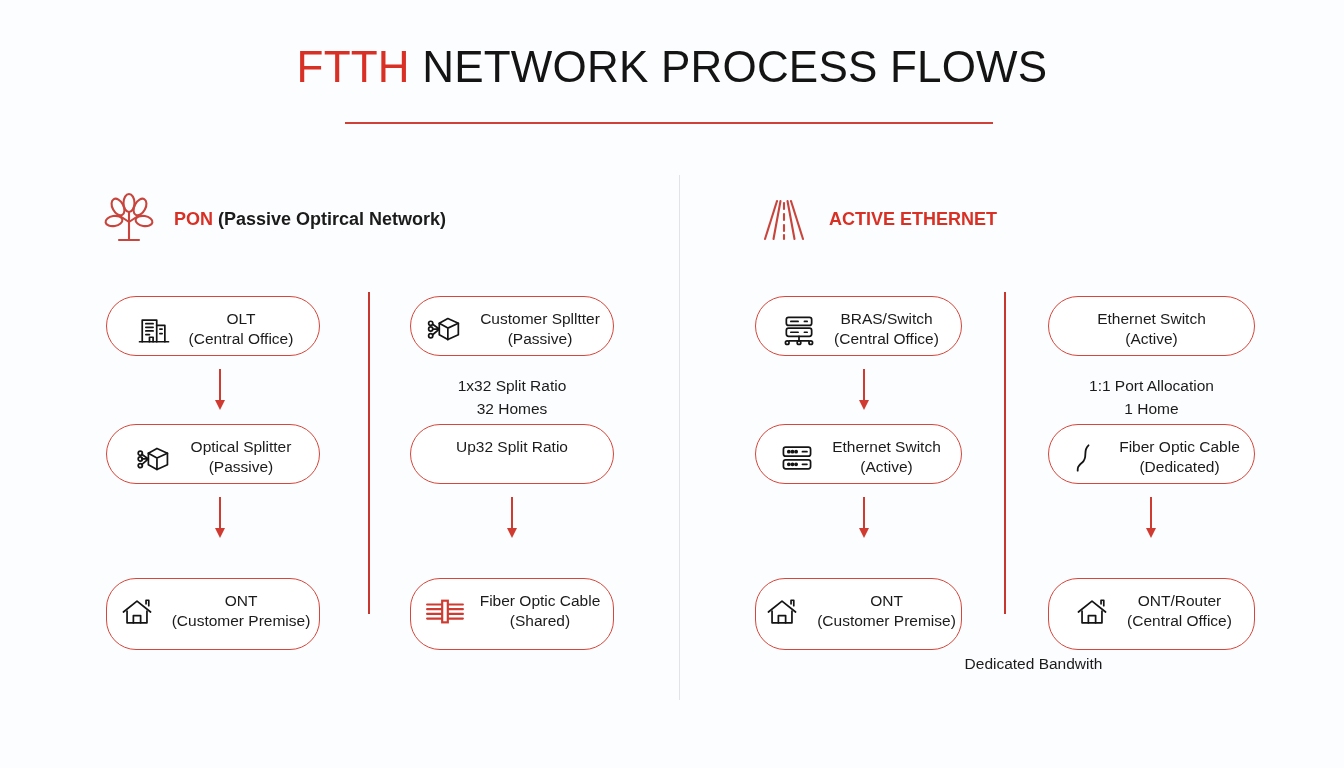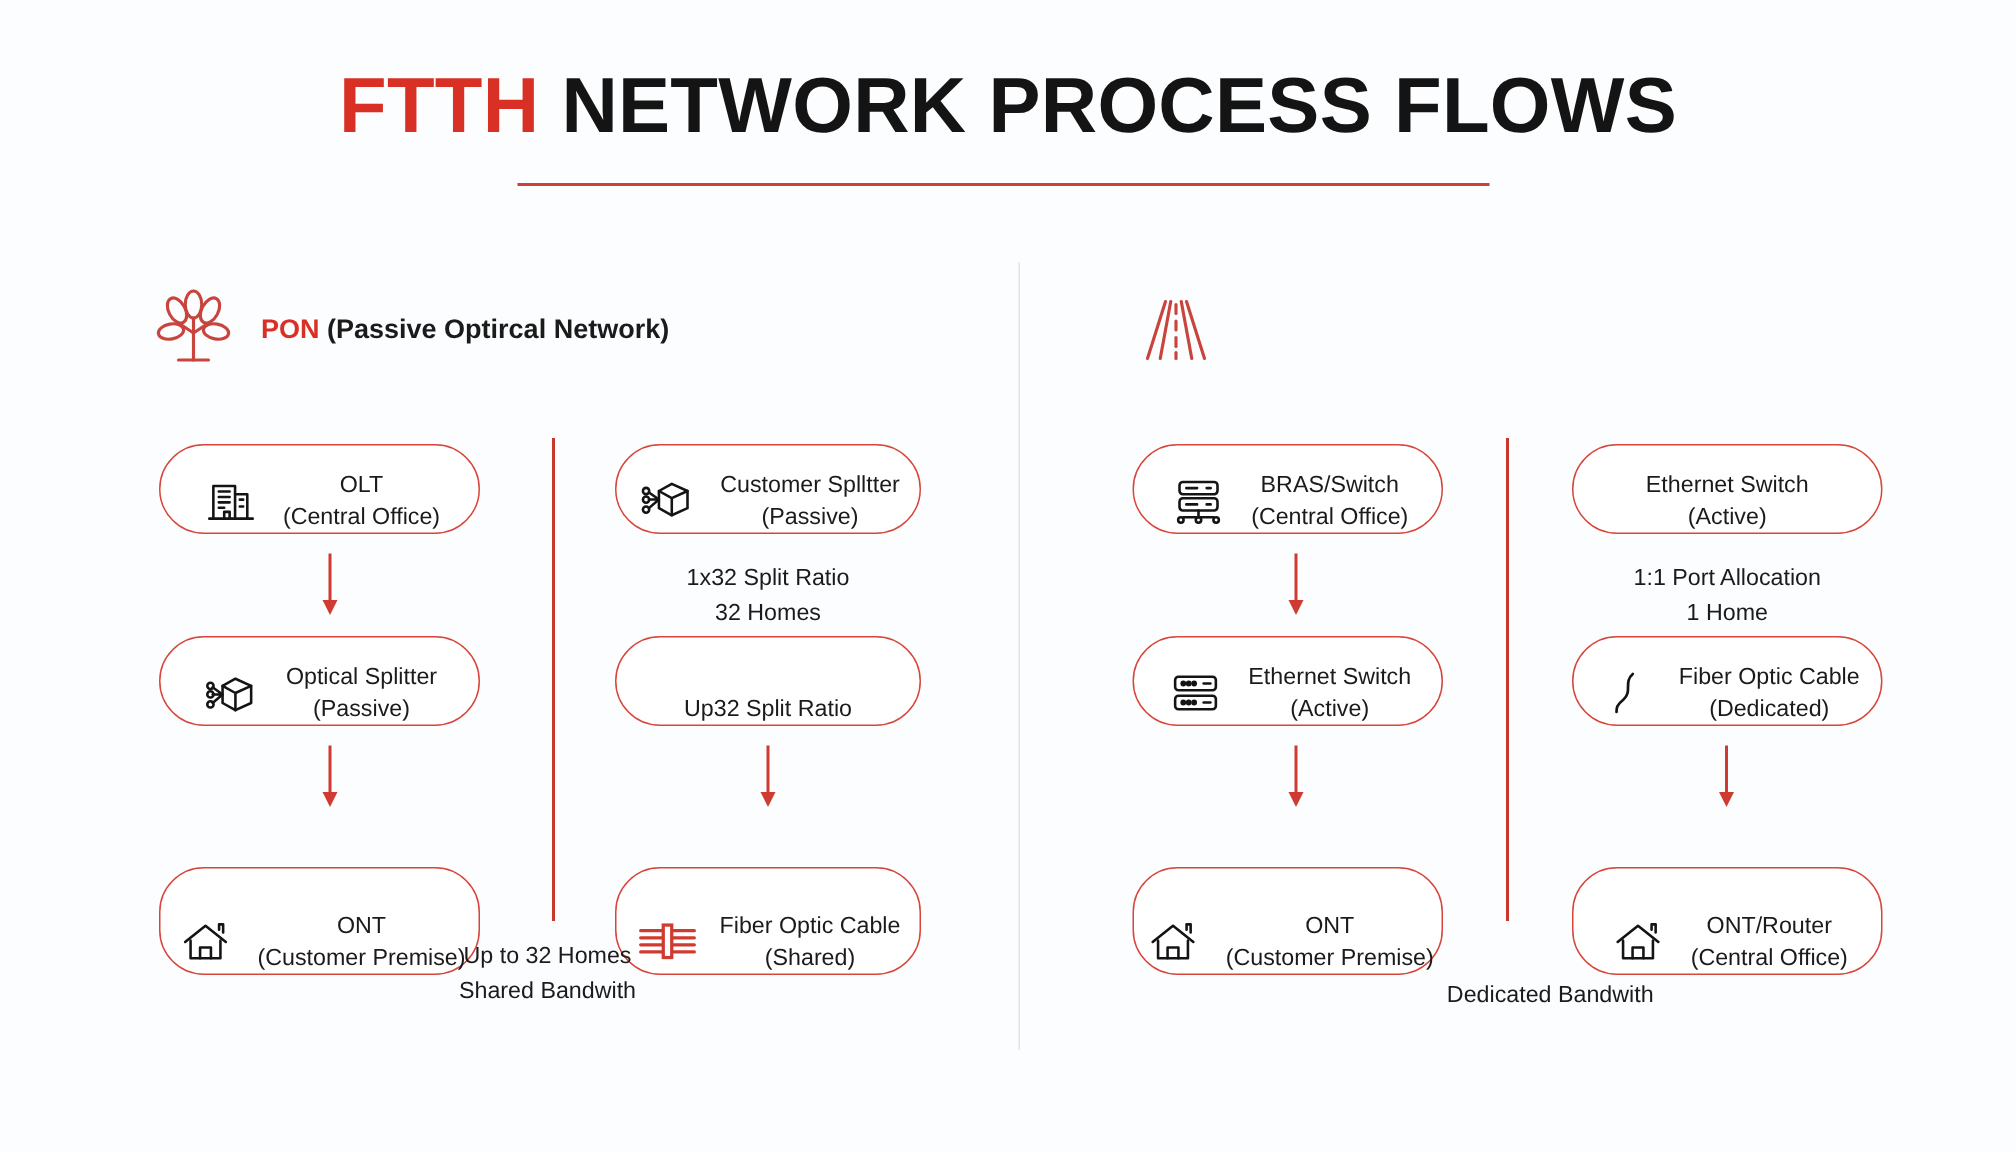--- a/index.html
+++ b/index.html
@@ -9,21 +9,21 @@
     background:#fcfdfe;
     color:#1b1b1b;
     overflow:hidden;
     position:relative;
   }
   .canvas { position:absolute; inset:0; }
 
   
   .title-wrap { position:absolute; top:44px; left:0; width:1344px; text-align:center; }
   .title {
-    font-size:52px; font-weight:bold; letter-spacing:.2px;
+    font-size:44px; font-weight:normal; letter-spacing:.2px;
     white-space:nowrap; line-height:1.05;
   }
   .title .accent { color:#d93025; }
   .title .dark   { color:#141414; }
   .title-rule {
     position:absolute; top:122px; left:345px; width:648px; height:2px;
     background:#cf4036;
   }
 
   
@@ -45,23 +45,23 @@
   .head-text { font-size:18px; font-weight:bold; white-space:nowrap; line-height:1.1; }
   .head-text .accent { color:#d93025; }
   .head-text .sub    { color:#1b1b1b; font-weight:bold; }
 
   
   .node {
     position:absolute;
     border:1.6px solid #d8453a;
     border-radius:30px;
     background:#ffffff;
-    display:flex; align-items:flex-end; justify-content:center;
+    display:flex; align-items:flex-start; justify-content:center;
     gap:14px;
-    padding:0 16px;
+    padding:12px 16px;
   }
   .node .ico { width:42px; height:42px; flex:0 0 42px; display:flex; align-items:center; justify-content:center; }
   .node .lbl { font-size:15.5px; line-height:1.32; text-align:center; color:#1b1b1b; white-space:nowrap; }
   .node.no-icon .lbl { text-align:center; }
   .node .lbl .l2 { display:block; }
 
   
   .col-pon1 { left:106px;  width:214px; }
   .col-pon2 { left:410px;  width:204px; }
   .col-ae1  { left:755px;  width:207px; }
@@ -126,20 +126,23 @@
         <path d="M22 9 L10 47"></path>
         <path d="M36 9 L48 47"></path>
         <path d="M25.5 9 L18.5 47"></path>
         <path d="M32.5 9 L39.5 47"></path>
         <path d="M29 11 L29 17" stroke-dasharray="0"></path>
         <path d="M29 22 L29 28"></path>
         <path d="M29 33 L29 39"></path>
         <path d="M29 43 L29 47"></path>
       </svg>
     </span>
+    <span class="head-text">
+      <span class="accent">ACTIVE ETHERNET</span><span class="sub"></span>
+    </span>
   </div>
 
   <div class="node col-pon1 row1">
     <span class="ico">
       <svg viewBox="0 0 42 42" width="38" height="38" fill="none" stroke="#141414" stroke-width="1.9" stroke-linecap="round" stroke-linejoin="round">
         <path d="M8 34 V10 H24 V34"></path>
         <path d="M24 16 H33 V34"></path>
         <path d="M12 14 H20 M12 18 H20 M12 22 H20 M12 26 H16"></path>
         <path d="M27.5 20 h2.5 M27.5 25 h2.5"></path>
         <path d="M16 34 v-5 h4 v5"></path>
@@ -236,24 +239,20 @@
         <path d="M3 24 H41"></path>
         <rect x="19" y="5" width="6" height="23" fill="#ffffff" stroke="#cf3b30" stroke-width="2.3"></rect>
       </svg>
     </span>
     <span class="lbl">
       <span>Fiber Optic Cable</span>
       <span class="l2">(Shared)</span>
     </span>
   </div>
 
-  <div class="caption" id="cap-pon-foot">
-    <span>Up to 32 Homes</span>
-    <span class="l2">Shared Bandwith</span>
-  </div>
 
   <div class="node col-ae1 row1">
     <span class="ico">
       <svg viewBox="0 0 42 42" width="38" height="38" fill="none" stroke="#141414" stroke-width="1.9" stroke-linecap="round" stroke-linejoin="round">
         <rect x="7" y="7" width="28" height="9" rx="2.5"></rect>
         <rect x="7" y="19" width="28" height="9" rx="2.5"></rect>
         <path d="M12 11.5 h8 M27 11.5 h3"></path>
         <path d="M12 23.5 h8 M27 23.5 h3"></path>
         <path d="M21 28 V33 M10 33 H32"></path>
         <circle cx="8" cy="35" r="2"></circle>

